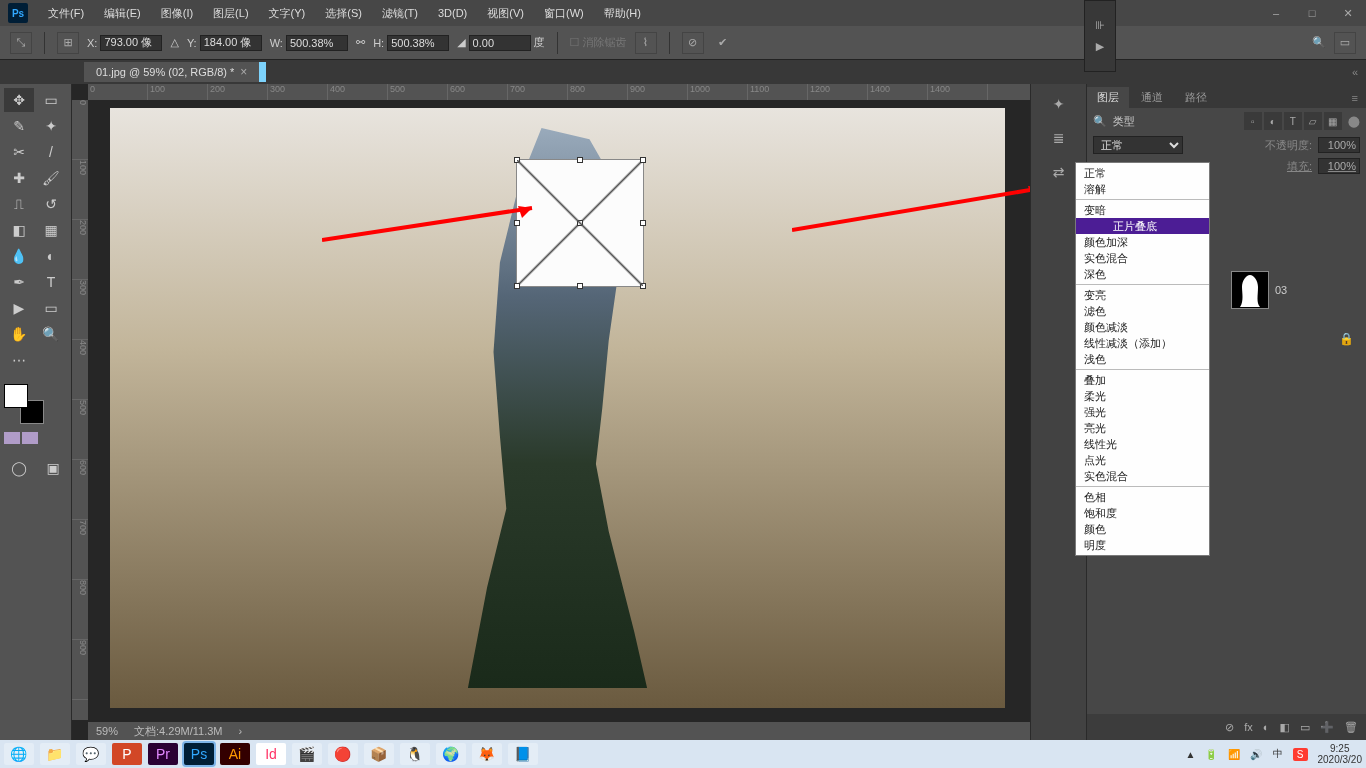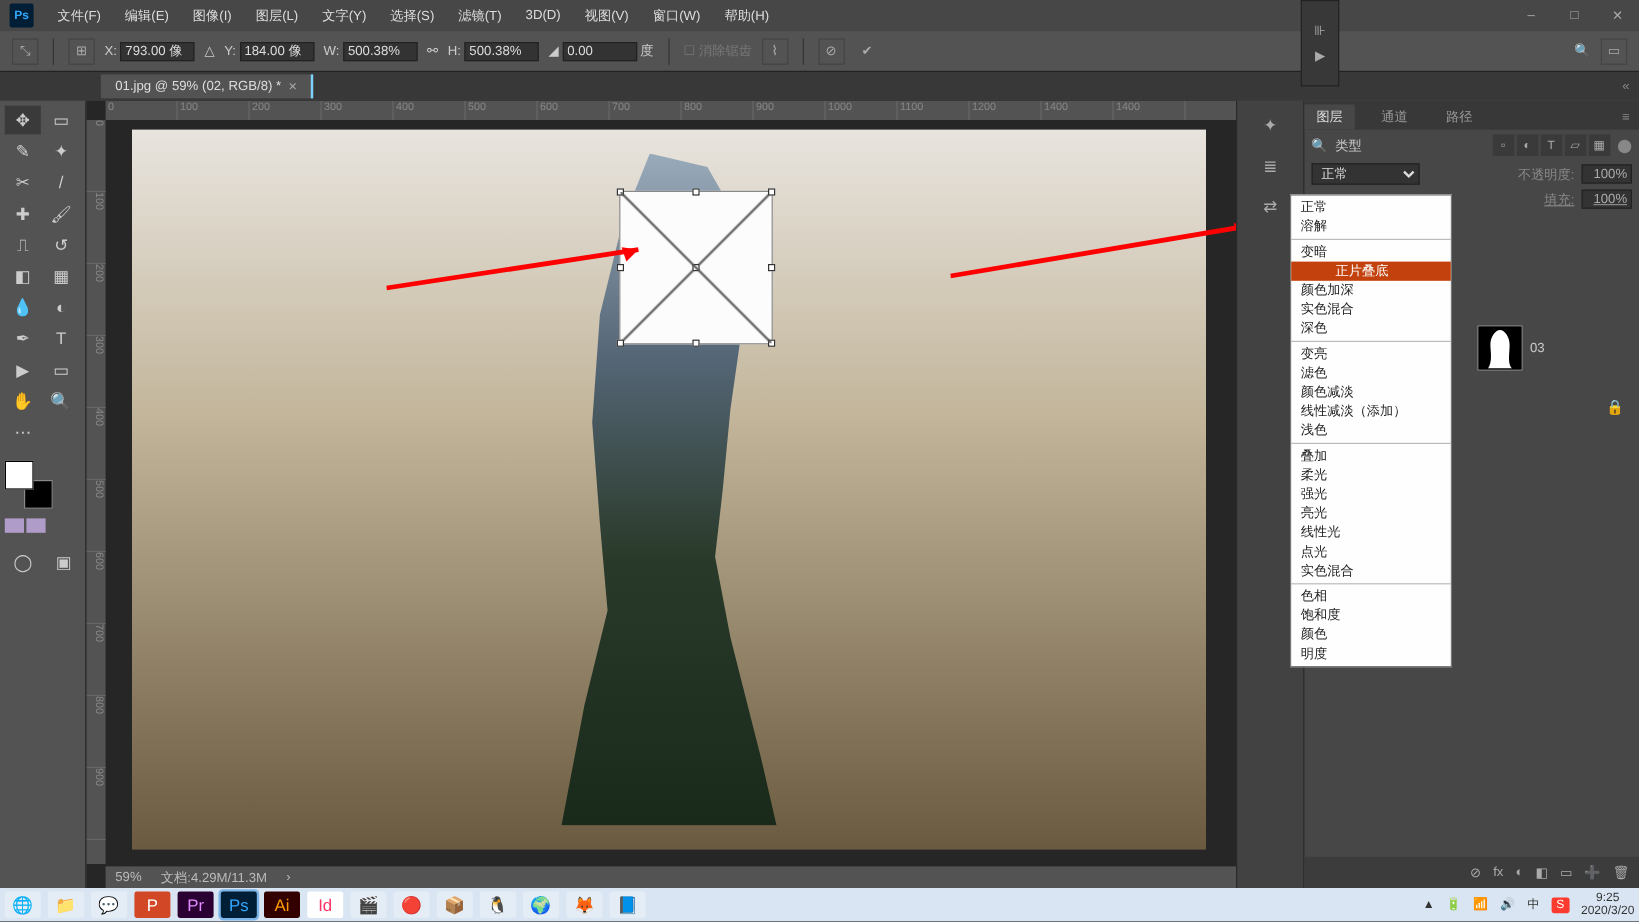--- a/index.html
+++ b/index.html
@@ -8,21 +8,21 @@
   .ps-logo { width: 20px; height: 20px; background: #001e36; color: #31a8ff; font-weight: bold; font-size: 10px; display: flex; align-items: center; justify-content: center; border-radius: 2px; margin-right: 8px; }
   .menu-item { padding: 4px 8px; color: #ddd; cursor: pointer; }
   .win-controls { margin-left: auto; display: flex; }
   .win-btn { width: 36px; height: 26px; display: flex; align-items: center; justify-content: center; color: #aaa; }
   .optionsbar { height: 34px; background: #535353; border-bottom: 1px solid #222; display: flex; align-items: center; padding: 0 10px; gap: 8px; font-size: 11px; }
   .opt-sep { width: 1px; height: 22px; background: #333; margin: 0 4px; }
   .opt-field { display: flex; align-items: center; gap: 3px; }
   .opt-field input { background: #333; border: 1px solid #222; color: #ddd; width: 62px; padding: 1px 3px; font-size: 11px; }
   .opt-icon { width: 22px; height: 22px; border: 1px solid #444; display: flex; align-items: center; justify-content: center; color: #aaa; }
   .tabbar { height: 24px; background: #383838; display: flex; align-items: center; }
-  .doc-tab { background: #535353; padding: 3px 12px; color: #ddd; font-size: 11px; border-right: 2px solid #7dd3fc; display:flex; align-items:center; gap:6px;}
+  .doc-tab { background: #535353; padding: 3px 12px; color: #ddd; font-size: 11px; border-right: 7px solid #7dd3fc; display:flex; align-items:center; gap:6px;}
   .doc-close { font-size: 12px; color:#aaa;}
   .workspace { position: absolute; top: 84px; left: 0; right: 0; bottom: 28px; display: flex; }
   .toolbox { width: 72px; background: #535353; border-right: 1px solid #2a2a2a; display: flex; flex-wrap: wrap; padding: 4px; gap: 2px; align-content: flex-start;}
   .tool { width: 30px; height: 24px; display: flex; align-items: center; justify-content: center; color: #ccc; font-size: 14px; background: #535353; cursor:pointer;}
   .tool.sel { background: #3a3a3a; }
   .canvas-area { flex: 1; background: #262626; position: relative; overflow: hidden; }
   .ruler-h { position:absolute; top:0; left:16px; right:0; height:16px; background:#535353; display:flex; color:#888; font-size:9px; overflow:hidden;}
   .ruler-h span { width:60px; border-right:1px solid #666; padding-left:2px;}
   .ruler-v { position:absolute; top:16px; left:0; width:16px; bottom:20px; background:#535353; display:flex; flex-direction:column; color:#888; font-size:9px;}
   .ruler-v span { height:60px; border-bottom:1px solid #666; writing-mode:vertical-rl;}
@@ -30,33 +30,33 @@
   .silhouette { position:absolute; left:50%; top:20px; transform:translateX(-50%); width:320px; height:560px; background:linear-gradient(180deg,#9ab 0%,#567 30%,#2a3a2a 60%,#1a2a1a 100%); clip-path: polygon(45% 0, 60% 2%, 68% 10%, 70% 22%, 66% 38%, 64% 50%, 62% 60%, 66% 72%, 74% 90%, 78% 100%, 22% 100%, 28% 82%, 34% 68%, 32% 55%, 30% 40%, 32% 24%, 38% 10%);}
   .transform-box { position:absolute; left:444px; top:75px; width:128px; height:128px; border:1px solid #888; background:#fcfcfc;}
   .transform-box::before,.transform-box::after { content:''; position:absolute; inset:0; }
   .transform-box::before { background:linear-gradient(to bottom right, transparent 49%, #555 50%, transparent 51%);}
   .transform-box::after { background:linear-gradient(to bottom left, transparent 49%, #555 50%, transparent 51%);}
   .handle { position:absolute; width:6px; height:6px; background:#fff; border:1px solid #333;}
   .status-bottom { position:absolute; bottom:0; left:16px; right:0; height:18px; background:#535353; display:flex; align-items:center; gap:16px; padding:0 8px; font-size:11px; color:#bbb;}
   .panel-stack { width: 56px; background:#424242; display:flex; flex-direction:column; align-items:center; padding-top:8px; gap:10px; border-left:1px solid #2a2a2a;}
   .pstack-icon { width:24px; height:24px; color:#aaa; display:flex; align-items:center; justify-content:center; font-size:14px;}
   .panel-right { width: 280px; background:#474747; border-left:1px solid #2a2a2a; display:flex; flex-direction:column;}
-  .panel-header { display:flex; gap:12px; background:#383838; height:24px; align-items:flex-end;}
+  .panel-header { display:flex; gap:2px; background:#383838; height:24px; align-items:flex-end;}
   .ptab { padding:3px 10px; color:#999; font-size:11px;}
   .ptab.active { background:#474747; color:#ddd;}
   .panel-search { display:flex; align-items:center; gap:6px; padding:4px 6px;}
   .filter-icons { display:flex; gap:2px;}
   .filter-icons span { width:18px; height:18px; background:#3a3a3a; color:#aaa; display:flex; align-items:center; justify-content:center; font-size:10px;}
   .blend-row { display:flex; align-items:center; gap:6px; padding:2px 6px;}
   .blend-select { background:#333; border:1px solid #222; color:#ddd; width:90px; padding:1px 3px; font-size:11px;}
   .pct { background:#333; border:1px solid #222; color:#aaa; width:42px; padding:1px 3px; font-size:11px; text-align:right;}
   .dropdown-popup { position:absolute; left:1075px; top:162px; width:135px; background:#fefefe; border:1px solid #7a7a7a; z-index:50; font-size:11px; color:#222;}
   .dd-group { border-bottom:1px solid #bbb; padding:2px 0;}
   .dd-item { padding:1px 8px; line-height:14px;}
-  .dd-item.hl { background:#c2410c; color:#fff;padding-left:37px;}
+  .dd-item.hl { background:#4c1d95; color:#fff;padding-left:37px;}
   .layers-content { flex:1; position:relative; padding-left:138px; padding-top:32px;}
   .layer-row { display:flex; align-items:center; gap:6px; padding:3px 6px;}
   .mask-thumb { width:38px; height:38px; background:#000; border:1px solid #888; display:flex; align-items:center; justify-content:center;}
   .lock-row { margin-top:20px; display:flex; justify-content:flex-end; padding-right:12px; color:#aaa; font-size:12px;}
   .panel-footer { height:26px; background:#3c3c3c; display:flex; align-items:center; gap:10px; padding:0 8px; color:#aaa; font-size:11px; justify-content:flex-end;}
   .layer-lock-row { font-size:11px; color:#888; padding:2px 6px 2px 2px; justify-content:flex-end;text-decoration:underline;}
   .taskbar { position:absolute; bottom:0; left:0; right:0; height:28px; background:#d9e5f2; display:flex; align-items:center; padding:0 4px; gap:6px;}
   .task-icon { width:30px; height:22px; display:flex; align-items:center; justify-content:center; font-size:14px; background:rgba(255,255,255,0.3); border-radius:2px;}
   .tray { margin-left:auto; display:flex; align-items:center; gap:10px; color:#333; font-size:10px;}
   .tray-time { text-align:center; line-height:11px;}

